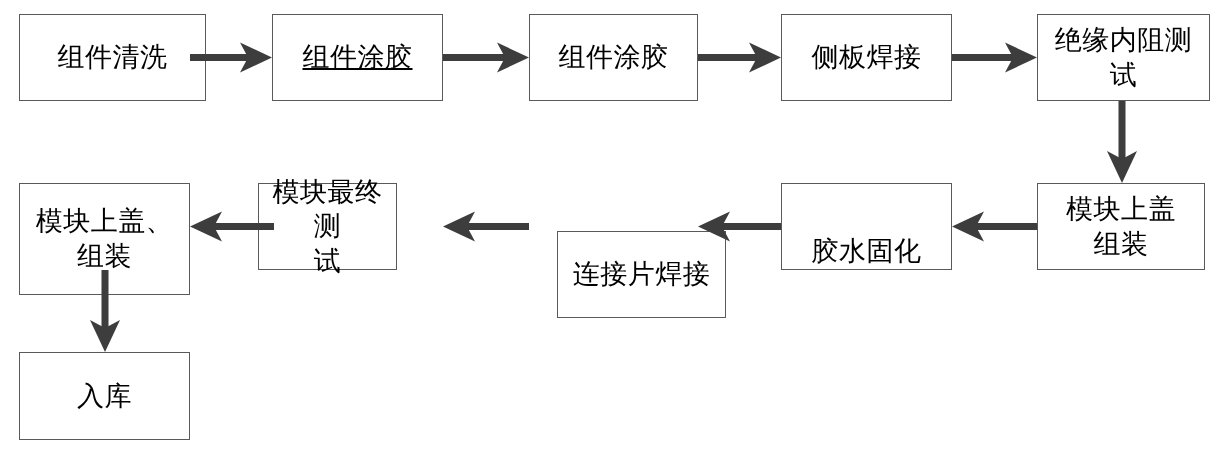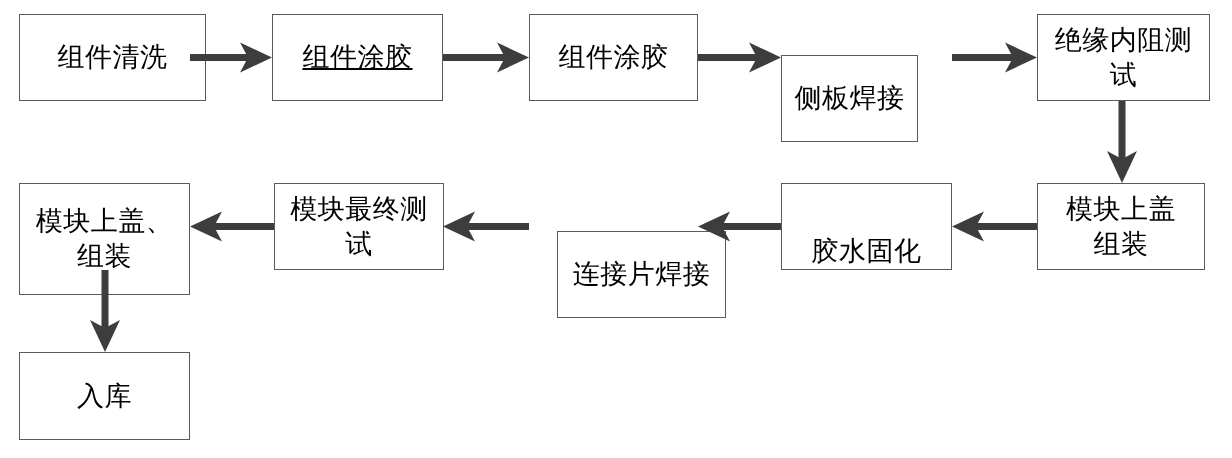--- a/index.html
+++ b/index.html
@@ -53,38 +53,38 @@
 
 <div class="node" style="left: 19px; top: 14px; width: 187px; height: 87px;">
       <span class="node-label">组件清洗</span>
     </div>
     <div class="node" style="left: 272px; top: 14px; width: 171px; height: 87px; text-decoration: underline;">
       <span class="node-label">组件涂胶</span>
     </div>
     <div class="node" style="left: 529px; top: 14px; width: 169px; height: 87px;">
       <span class="node-label">组件涂胶</span>
     </div>
-    <div class="node" style="left: 781px; top: 14px; width: 137px; height: 87px; margin-top: 41px;">
+    <div class="node" style="left: 781px; top: 14px; width: 171px; height: 87px;">
       <span class="node-label">侧板焊接</span>
     </div>
     <div class="node" style="left: 1037px; top: 14px; width: 173px; height: 87px;">
       <span class="node-label">绝缘内阻测
 试</span>
     </div>
     <div class="node" style="left: 1037px; top: 183px; width: 168px; height: 87px;">
       <span class="node-label">模块上盖
 组装</span>
     </div>
     <div class="node" style="left: 781px; top: 183px; width: 171px; height: 87px; align-items: flex-end;">
       <span class="node-label">胶水固化</span>
     </div>
     <div class="node" style="left: 557px; top: 183px; width: 169px; height: 87px; margin-top: 48px;">
       <span class="node-label">连接片焊接</span>
     </div>
-    <div class="node" style="left: 274px; top: 183px; width: 170px; height: 87px;">
+    <div class="node" style="left: 258px; top: 183px; width: 139px; height: 87px;">
       <span class="node-label">模块最终测
 试</span>
     </div>
     <div class="node" style="left: 19px; top: 183px; width: 171px; height: 112px;">
       <span class="node-label">模块上盖、
 组装</span>
     </div>
     <div class="node" style="left: 19px; top: 352px; width: 171px; height: 88px; align-items: center;">
       <span class="node-label">入库</span>
     </div>

